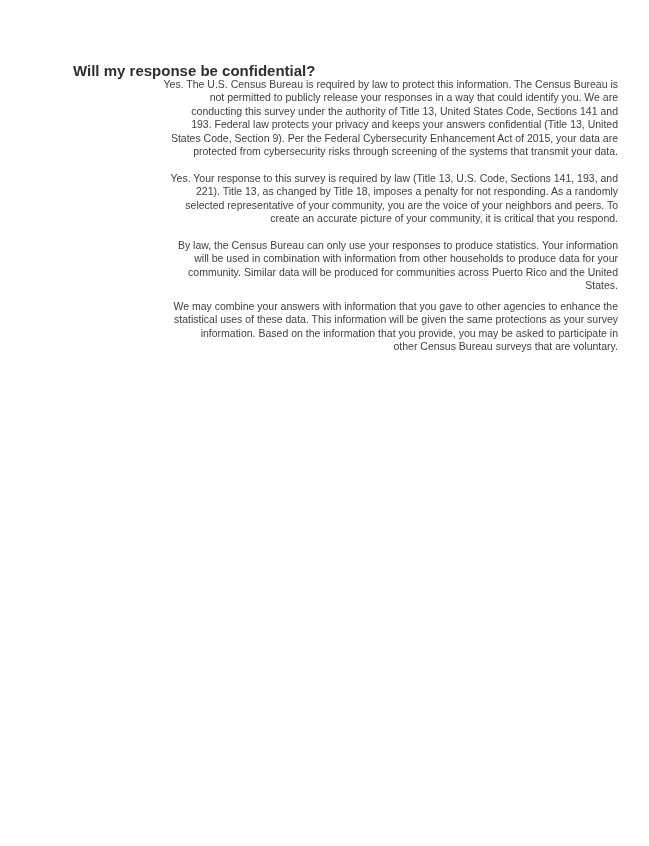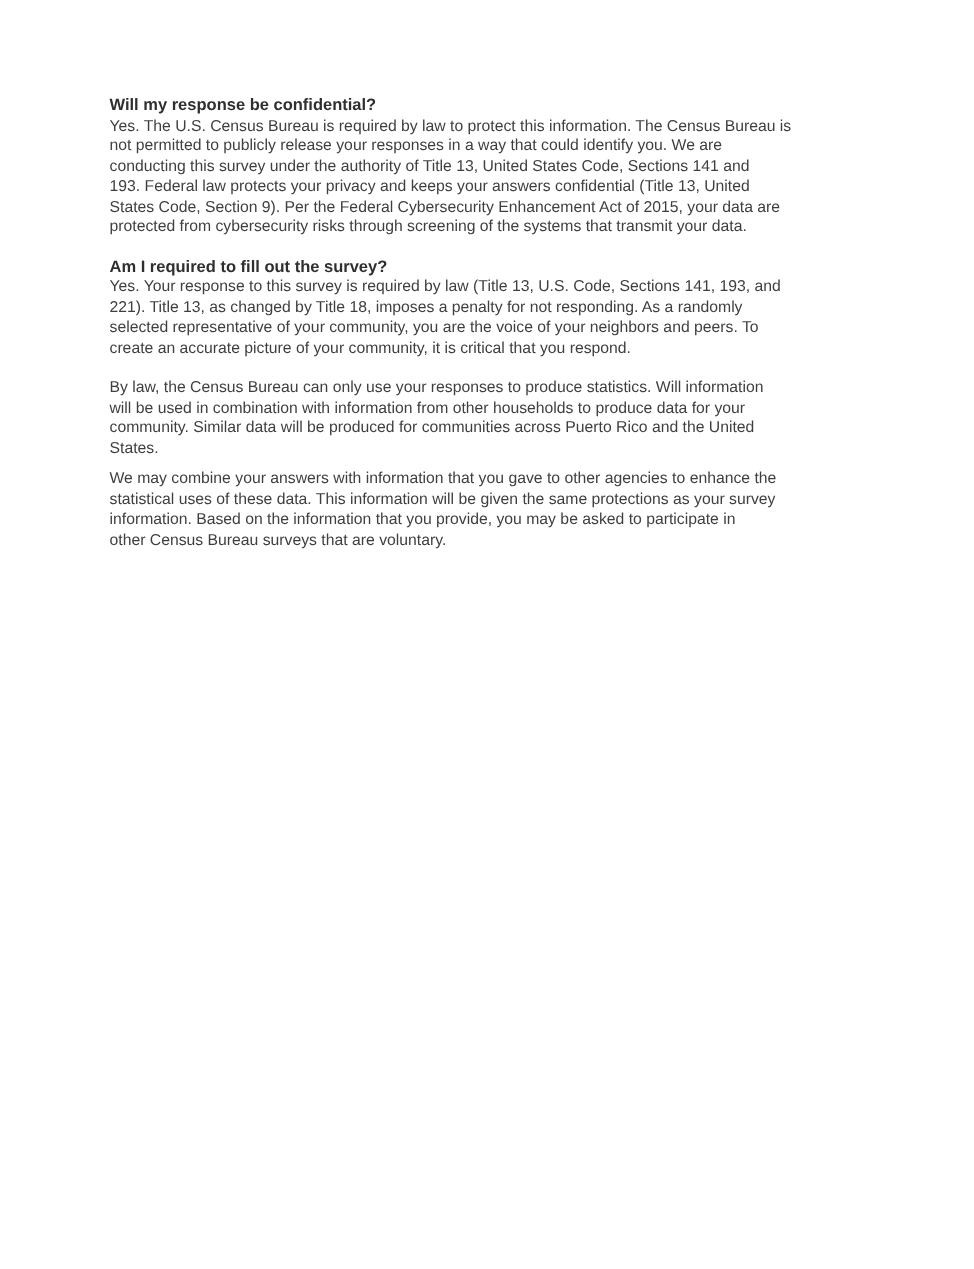--- a/index.html
+++ b/index.html
@@ -22,56 +22,56 @@
     width: 545px;
     color: #3f3f3f;
     font-size: 10.5px;
     line-height: 13.5px;
   }
   .faq-section {
     margin: 0 0 13px 0;
   }
   .faq-heading {
     margin: 0;
-    font-size: 11px;
+    font-size: 15px;
     line-height: 13.5px;
     font-weight: bold;
     color: #2f2f2f;
   }
   .faq-paragraph {
     margin: 0 0 7px 0;
     white-space: pre-line;
+    text-align: right;
   }
 </style>
 </head>
 <body>
 
 <div class="page">
   <div class="content">
 
     <div class="faq-section">
       <h3 class="faq-heading">Will my response be confidential?</h3>
       <p class="faq-paragraph">Yes. The U.S. Census Bureau is required by law to protect this information. The Census Bureau is
 not permitted to publicly release your responses in a way that could identify you. We are
 conducting this survey under the authority of Title 13, United States Code, Sections 141 and
 193. Federal law protects your privacy and keeps your answers confidential (Title 13, United
 States Code, Section 9). Per the Federal Cybersecurity Enhancement Act of 2015, your data are
 protected from cybersecurity risks through screening of the systems that transmit your data.</p>
     </div>
 
     <div class="faq-section">
-      <h3 class="faq-heading">Am I required to fill out the survey?</h3>
       <p class="faq-paragraph">Yes. Your response to this survey is required by law (Title 13, U.S. Code, Sections 141, 193, and
 221). Title 13, as changed by Title 18, imposes a penalty for not responding. As a randomly
 selected representative of your community, you are the voice of your neighbors and peers. To
 create an accurate picture of your community, it is critical that you respond.</p>
     </div>
 
     <div class="faq-section">
-      <p class="faq-paragraph">By law, the Census Bureau can only use your responses to produce statistics. Will information
+      <p class="faq-paragraph">By law, the Census Bureau can only use your responses to produce statistics. Your information
 will be used in combination with information from other households to produce data for your
 community. Similar data will be produced for communities across Puerto Rico and the United
 States.</p>
       <p class="faq-paragraph">We may combine your answers with information that you gave to other agencies to enhance the
 statistical uses of these data. This information will be given the same protections as your survey
 information. Based on the information that you provide, you may be asked to participate in
 other Census Bureau surveys that are voluntary.</p>
     </div>
 
   </div>

